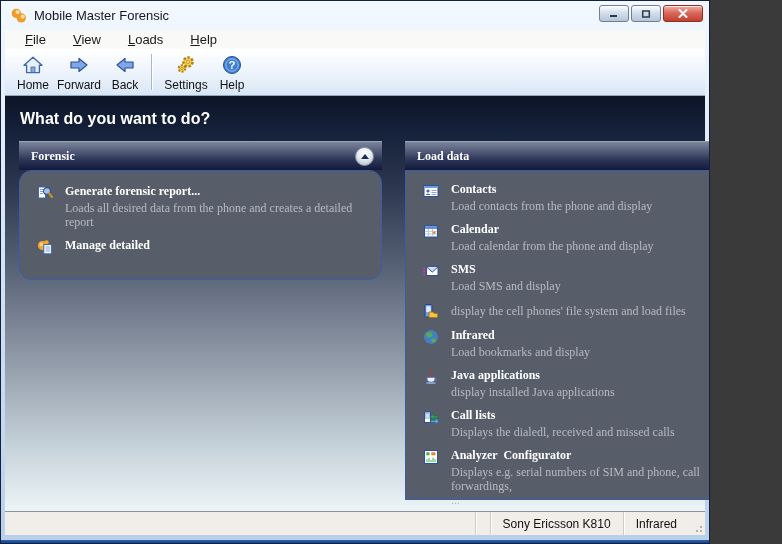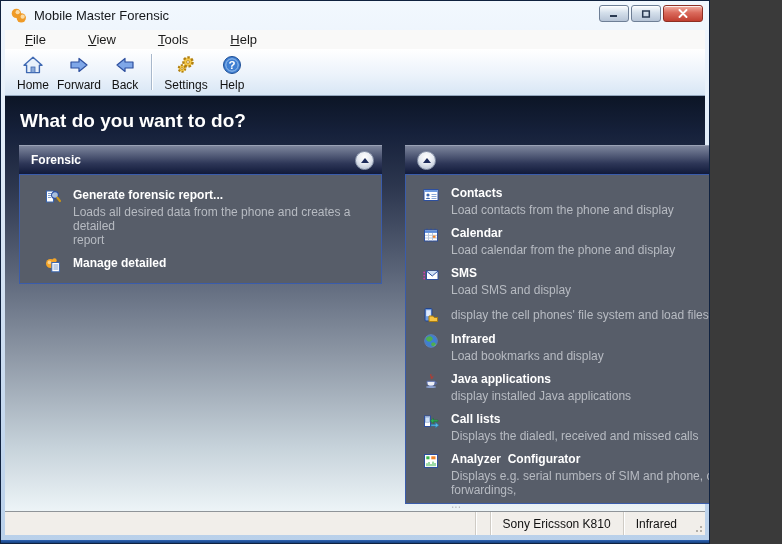--- a/index.html
+++ b/index.html
@@ -13,48 +13,48 @@
   .titlebar{position:absolute;top:0;left:0;right:0;height:29px;display:flex;align-items:center;padding-left:9px;}
   .app-icon{width:17px;height:17px;flex:none;}
   .title-text{font-size:13px;color:#15181c;margin-left:7px;}
   .win-controls{position:absolute;right:6px;top:4px;display:flex;gap:2px;}
   .wbtn{width:28px;height:15px;border:1px solid #6e7f96;border-radius:3px;
     background:linear-gradient(180deg,#fdfeff,#d4dfeb 45%,#b6c4d6);
     display:flex;align-items:center;justify-content:center;box-shadow:inset 0 1px 0 rgba(255,255,255,.8);}
   .wbtn.close{width:38px;background:linear-gradient(180deg,#f3b0a4,#da6a5c 45%,#c13f31);border-color:#8e2f24;}
   
   .menubar{position:absolute;top:29px;left:4px;right:4px;height:19px;background:#f9f9f8;
-    display:flex;align-items:center;padding-left:20px;gap:15px;}
+    display:flex;align-items:center;padding-left:20px;}
   .menu-item{display:inline-block;font-size:13px;color:#1a1a1a;margin-right:27px;cursor:default;}
   .menu-item::first-letter{text-decoration:underline;}
   
   .toolbar{position:absolute;top:48px;left:4px;right:4px;height:46px;
     background:linear-gradient(180deg,#ffffff,#ecf3fb 55%,#d8e6f5);
     border-bottom:1px solid #93a6bd;display:flex;align-items:stretch;padding-left:8px;}
   .tbtn{display:flex;flex-direction:column;align-items:center;justify-content:center;gap:2px;
     font-size:12px;color:#111;padding:3px 0 2px 0;}
   .tbtn svg{width:22px;height:22px;display:block;}
   .tb-sep{width:1px;background:#a8b8cc;margin:5px 8px 5px 6px;box-shadow:1px 0 0 #fff;}
   
   .content{position:absolute;top:95px;left:4px;right:4px;height:417px;
     background:linear-gradient(180deg,#0c1526 0%,#16213b 9%,#2d374f 22%,#5a6478 42%,#8d97a5 62%,#c6d2da 84%,#eef5f8 100%);}
-  .content-heading{color:#fff;font-weight:bold;font-size:19px;padding:14px 4px 0 15px;}
-  .panel-row{display:flex;gap:23px;padding-left:14px;margin-top:13px;}
+  .content-heading{color:#fff;font-weight:bold;font-size:16px;padding:14px 4px 0 15px;}
+  .panel-row{display:flex;gap:23px;padding-left:14px;margin-top:13px;font-family:Liberation Serif, serif;}
   .panel{width:363px;flex:none;}
   .panel-header{height:29px;box-sizing:border-box;border-top:1px solid #9aa2b5;
     background:linear-gradient(180deg,#7d859c 0%,#57607c 30%,#2e3758 62%,#111a3a 100%);
     display:flex;align-items:center;padding:0 8px 0 12px;}
   .ph-title{color:#fff;font-weight:bold;font-size:12px;flex:1;}
   .collapse-btn{width:17px;height:17px;border-radius:50%;flex:none;cursor:pointer;
     background:radial-gradient(circle at 50% 30%,#ffffff 0%,#e7ebf2 45%,#aab6ca 100%);
     border:1px solid #8d98ad;display:flex;align-items:center;justify-content:center;}
   .collapse-btn::after{content:"";width:0;height:0;
     border-left:4px solid transparent;border-right:4px solid transparent;border-bottom:5px solid #1c2a5a;}
   .panel-body{border:1px solid #3a5cab;background:#575d69;box-sizing:border-box;}
-  .forensic-body{height:110px;padding:13px 10px 0 25px;}
+  .forensic-body{height:110px;padding:13px 10px 0 17px;border-radius:13px;}
   .loaddata-body{height:330px;padding:11px 10px 0 17px;}
   .item{display:flex;margin-bottom:9px;cursor:pointer;}
   .item-icon{width:16px;height:16px;flex:none;margin:1px 12px 0 0;}
   .item-icon svg{width:16px;height:16px;display:block;}
   .item-title{color:#fff;font-weight:bold;font-size:12px;line-height:15px;white-space:pre;}
   .item-desc{color:#b7bbc2;font-size:12px;line-height:14px;margin-top:2px;white-space:pre-line;}
   
   .statusbar{position:absolute;left:4px;right:4px;bottom:8px;height:23px;background:#f1eeea;
     border-top:1px solid #8f9499;display:flex;align-items:center;font-size:12px;color:#111;padding-left:36px;}
   .sb-spacer{flex:1;}
@@ -94,21 +94,21 @@
         <svg width="12" height="9" viewBox="0 0 12 9">
             <path d="M2.5 1l7 7M9.5 1l-7 7" stroke="#fff" stroke-width="1.9" stroke-linecap="round"></path>
           </svg>
       </div>
     </div>
   </div>
 
   <div class="menubar">
     <span class="menu-item">File</span>
     <span class="menu-item">View</span>
-    <span class="menu-item">Tools</span>
+    <span class="menu-item">Loads</span>
     <span class="menu-item">Help</span>
   </div>
 
   <div class="toolbar">
     <div class="tbtn" style="width:40px">
       <svg viewBox="0 0 22 22">
           <path d="M11 3.2 L20 11.3 H17.4 V18.6 H4.6 V11.3 H2 Z" fill="#e8f1fb" stroke="#3f69b2" stroke-width="1.4" stroke-linejoin="round"></path>
           <rect x="9" y="13" width="4" height="5.4" fill="#8aa9d8" stroke="#3f69b2" stroke-width="0.8"></rect>
         </svg>
       <span>Home</span>
@@ -192,20 +192,21 @@
             <div>
               <div class="item-title">Manage detailed</div>
             </div>
           </div>
 
         </div>
       </section>
 
       <section class="panel">
         <div class="panel-header">
+          <span class="ph-title">Load data</span>
           <span class="collapse-btn"></span>
         </div>
         <div class="panel-body loaddata-body">
 
           <div class="item">
             <span class="item-icon">
               <svg viewBox="0 0 16 16">
                   <rect x="1" y="2.5" width="14" height="11" fill="#fff" stroke="#2d4f9e"></rect>
                   <rect x="1.5" y="3" width="13" height="2" fill="#6f9be0"></rect>
                   <circle cx="5" cy="8" r="1.6" fill="#3b66b0"></circle>

